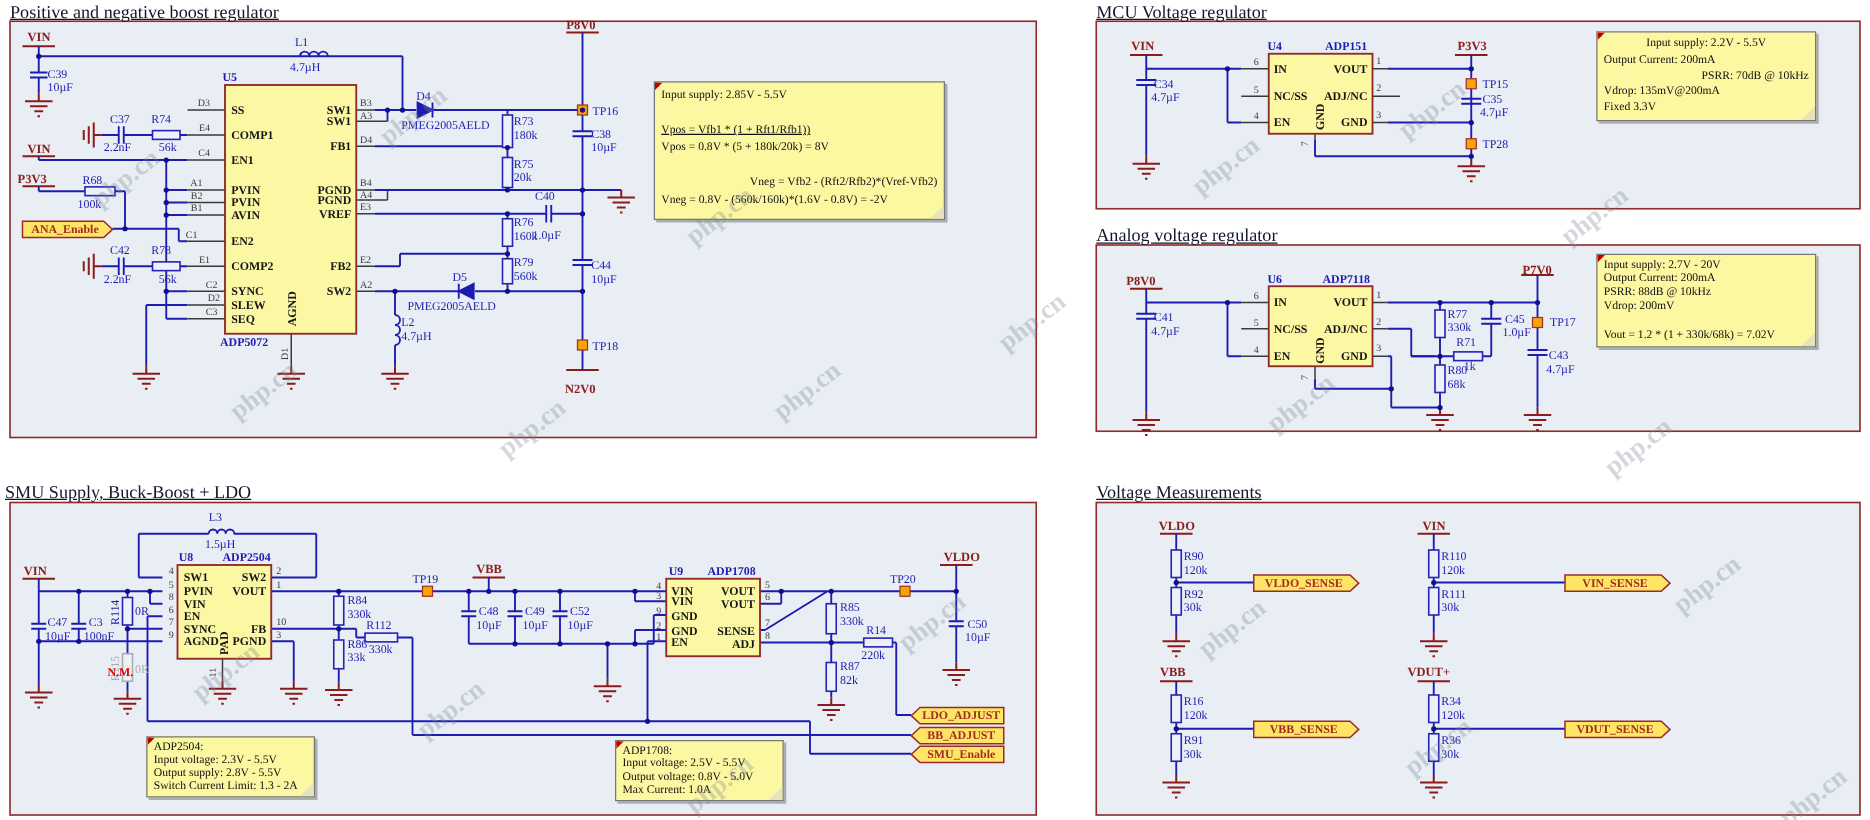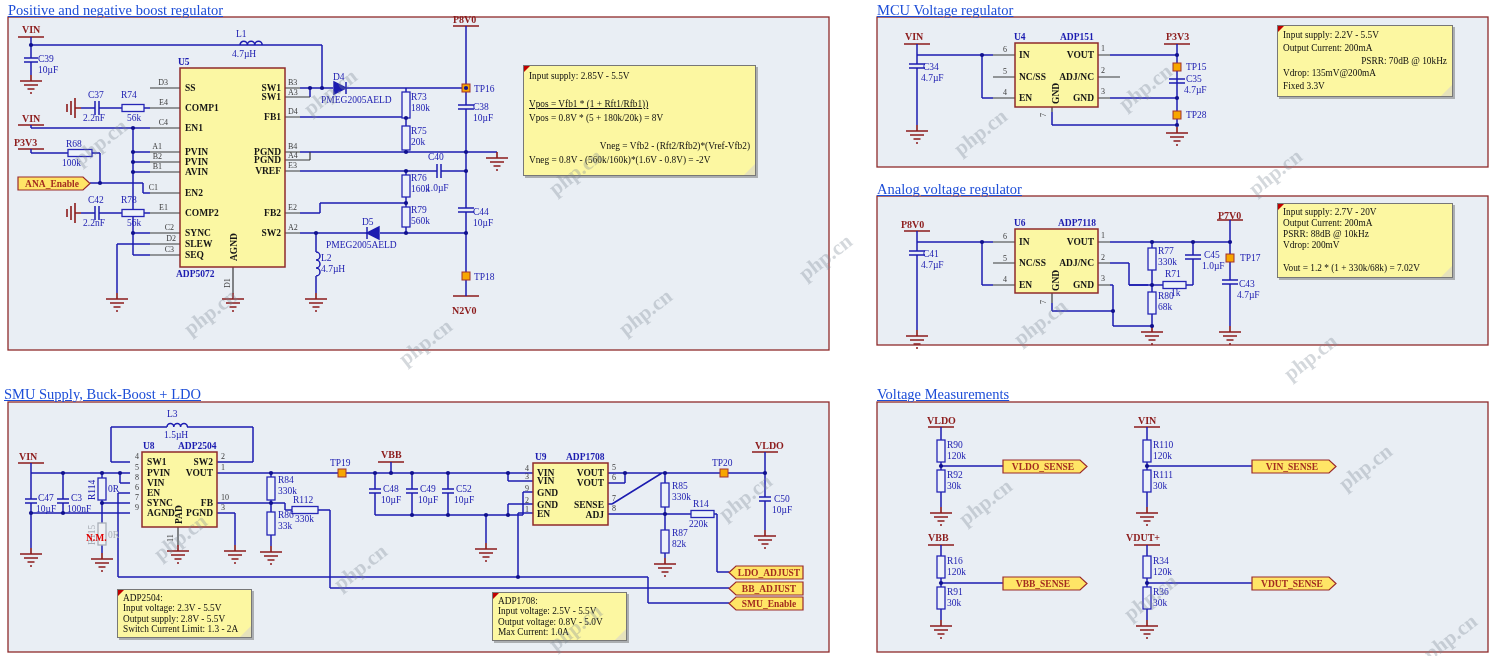--- a/index.html
+++ b/index.html
@@ -1,18 +1,18 @@
 <!DOCTYPE html>
 <html><head>
 <meta charset="utf-8">
 <style>
   html,body{margin:0;padding:0;background:#fff;}
   #page{position:relative;width:1496px;height:656px;background:#fff;overflow:hidden;
         font-family:"Liberation Serif",serif;}
-  .ptitle{position:absolute;font:14.5px "Liberation Serif",serif;color:#1d4ed8;
+  .ptitle{position:absolute;font:14.5px "Liberation Serif",serif;color:#0f172a;
           text-decoration:underline;white-space:nowrap;}
   svg text{font-family:"Liberation Serif",serif;font-size:9.5px;}
   svg .net{font-weight:bold;fill:#8c1b1b;font-size:10px;}
   svg .ref{fill:#1c1cb0;}
   svg .val{fill:#1c1cb0;}
   svg .pin{font-weight:bold;fill:#161616;}
   svg .pnum{fill:#3c3c3c;font-size:8px;}
   svg .icl{fill:#1c1cb0;font-weight:bold;}
   svg .nm{fill:#e00000;font-weight:bold;}
   svg .grey{fill:#a9aeb6;}
@@ -563,21 +563,21 @@
       <div class="note" style="left: 523px; top: 65px; width: 233px; height: 111px;">
         <div class="note-line" style="height: 14px; line-height: 14px;">Input supply: 2.85V - 5.5V</div>
         <div class="note-line" style="height: 14px; line-height: 14px;"></div>
         <div class="note-line" style="height: 14px; line-height: 14px; text-decoration: underline;">Vpos = Vfb1 * (1 + Rft1/Rfb1))</div>
         <div class="note-line" style="height: 14px; line-height: 14px;">Vpos = 0.8V  * (5 + 180k/20k) = 8V</div>
         <div class="note-line" style="height: 14px; line-height: 14px;"></div>
         <div class="note-line" style="height: 14px; line-height: 14px; text-align: right;">Vneg = Vfb2 - (Rft2/Rfb2)*(Vref-Vfb2)</div>
         <div class="note-line" style="height: 14px; line-height: 14px;">Vneg = 0.8V - (560k/160k)*(1.6V - 0.8V) = -2V</div>
       </div>
       <div class="note" style="left: 1277px; top: 25px; width: 176px; height: 72px;">
-        <div class="note-line" style="height: 12.8px; line-height: 12.8px;">Input supply: 2.2V - 5.5V</div>
+        <div class="note-line" style="height: 12.8px; line-height: 12.8px; text-align: center;">Input supply: 2.2V - 5.5V</div>
         <div class="note-line" style="height: 12.8px; line-height: 12.8px;">Output Current: 200mA</div>
         <div class="note-line" style="height: 12.8px; line-height: 12.8px; text-align: right;">PSRR: 70dB @ 10kHz</div>
         <div class="note-line" style="height: 12.8px; line-height: 12.8px;">Vdrop: 135mV@200mA</div>
         <div class="note-line" style="height: 12.8px; line-height: 12.8px;">Fixed 3.3V</div>
       </div>
       <div class="note" style="left: 1277px; top: 203px; width: 176px; height: 75px;">
         <div class="note-line" style="height: 11.1667px; line-height: 11.1667px;">Input supply: 2.7V - 20V</div>
         <div class="note-line" style="height: 11.1667px; line-height: 11.1667px;">Output Current: 200mA</div>
         <div class="note-line" style="height: 11.1667px; line-height: 11.1667px;">PSRR: 88dB @ 10kHz</div>
         <div class="note-line" style="height: 11.1667px; line-height: 11.1667px;">Vdrop: 200mV</div>

